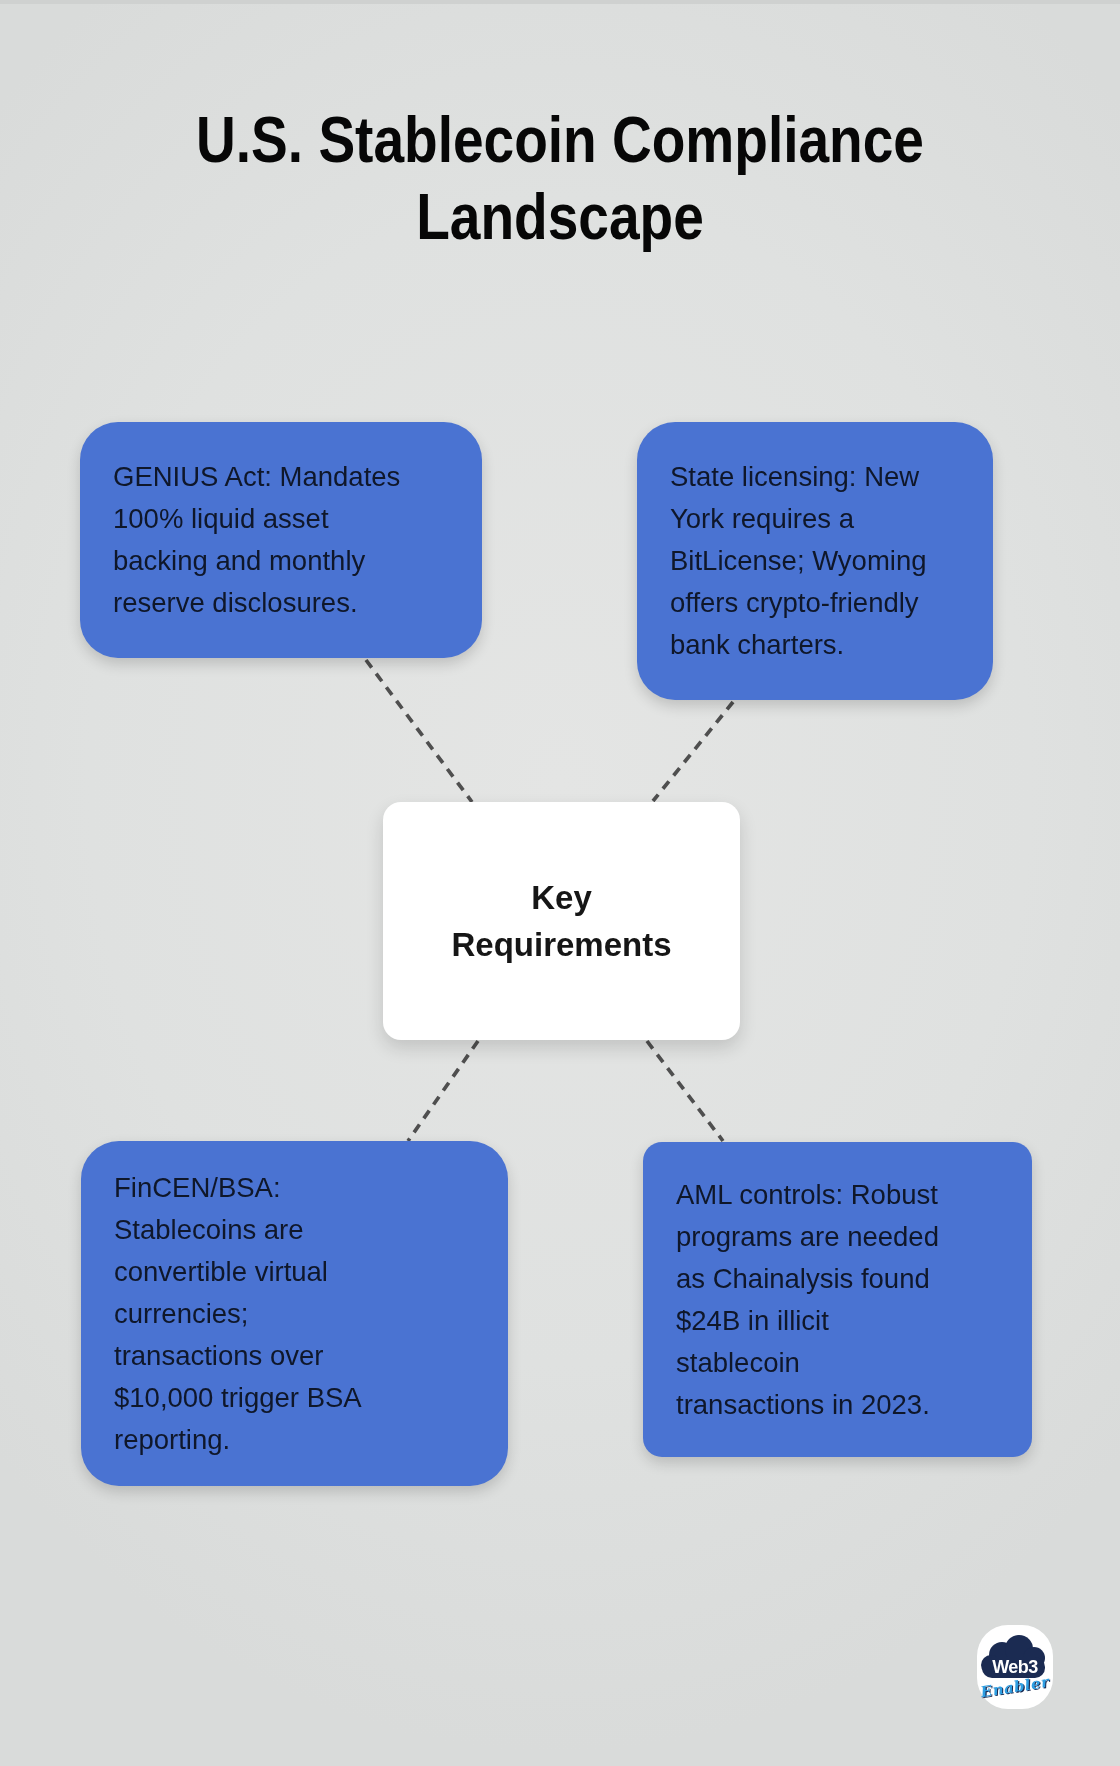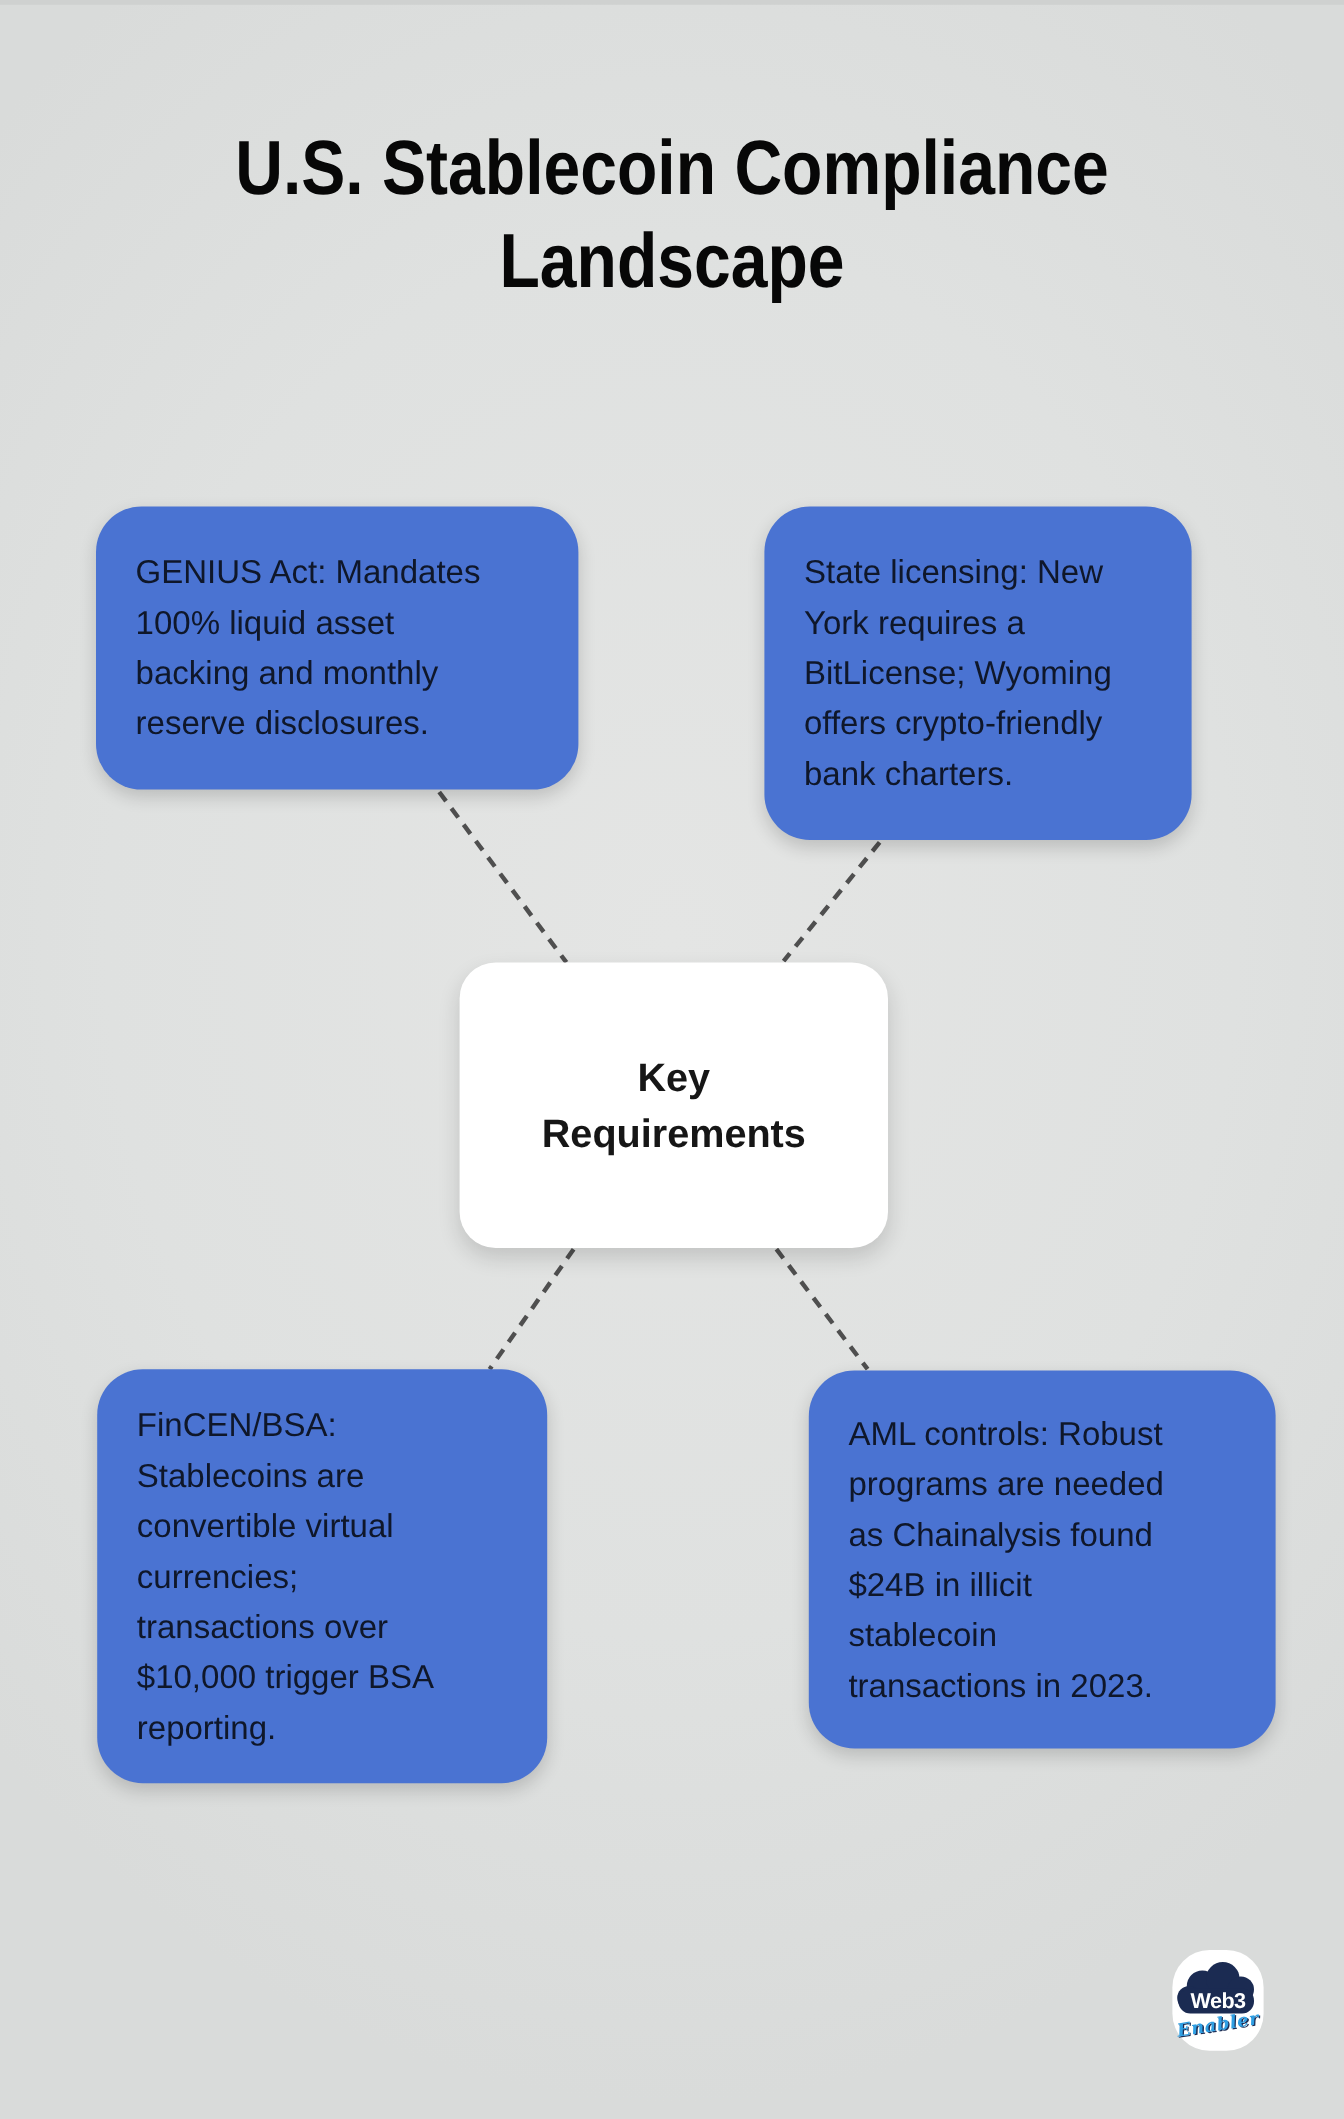--- a/index.html
+++ b/index.html
@@ -40,29 +40,29 @@
     font-size:27.5px;
     line-height:42px;
     display:flex;
     align-items:center;
     padding:10px 24px 10px 33px;
     white-space:pre-line;
     box-shadow:0 6px 14px rgba(0,0,0,0.16);
   }
   .node-tl{left:80px;top:418px;width:402px;height:236px;}
   .node-tr{left:637px;top:418px;width:356px;height:278px;}
-  .node-bl{left:81px;top:1137px;width:375px;height:345px;}
-  .node-br{left:674px;top:1138px;width:389px;height:315px;}
+  .node-bl{left:81px;top:1137px;width:427px;height:345px;}
+  .node-br{left:643px;top:1138px;width:389px;height:315px;border-radius:19px;}
   .center-node{
     position:absolute;
     z-index:3;
     box-sizing:border-box;
     left:383px;top:798px;width:357px;height:238px;
     background:#ffffff;
-    border-radius:30px;
+    border-radius:18px;
     display:flex;align-items:center;justify-content:center;
     text-align:center;
     font-size:33px;font-weight:700;line-height:47px;
     color:#161616;
     white-space:pre-line;
     box-shadow:0 8px 18px rgba(0,0,0,0.14);
   }
   .logo{
     position:absolute;
     z-index:2;

